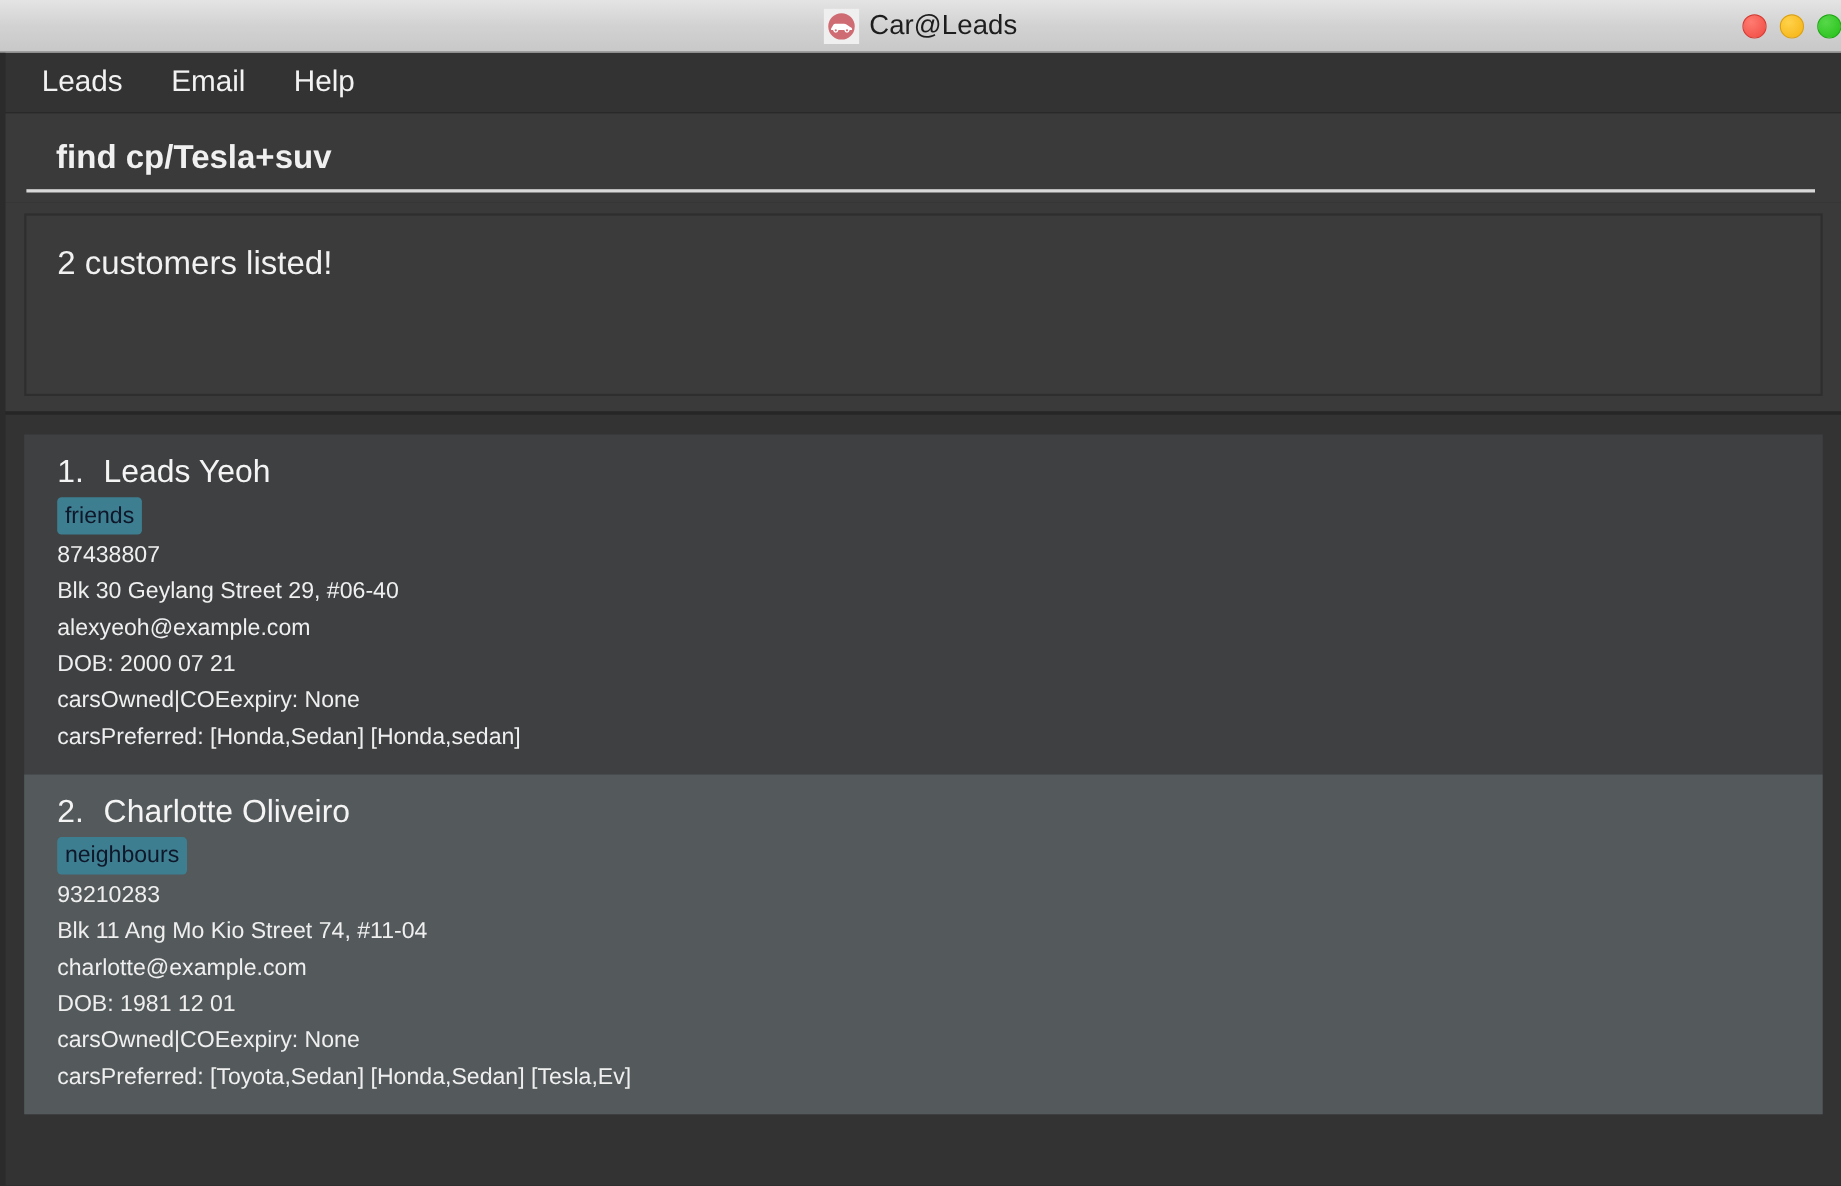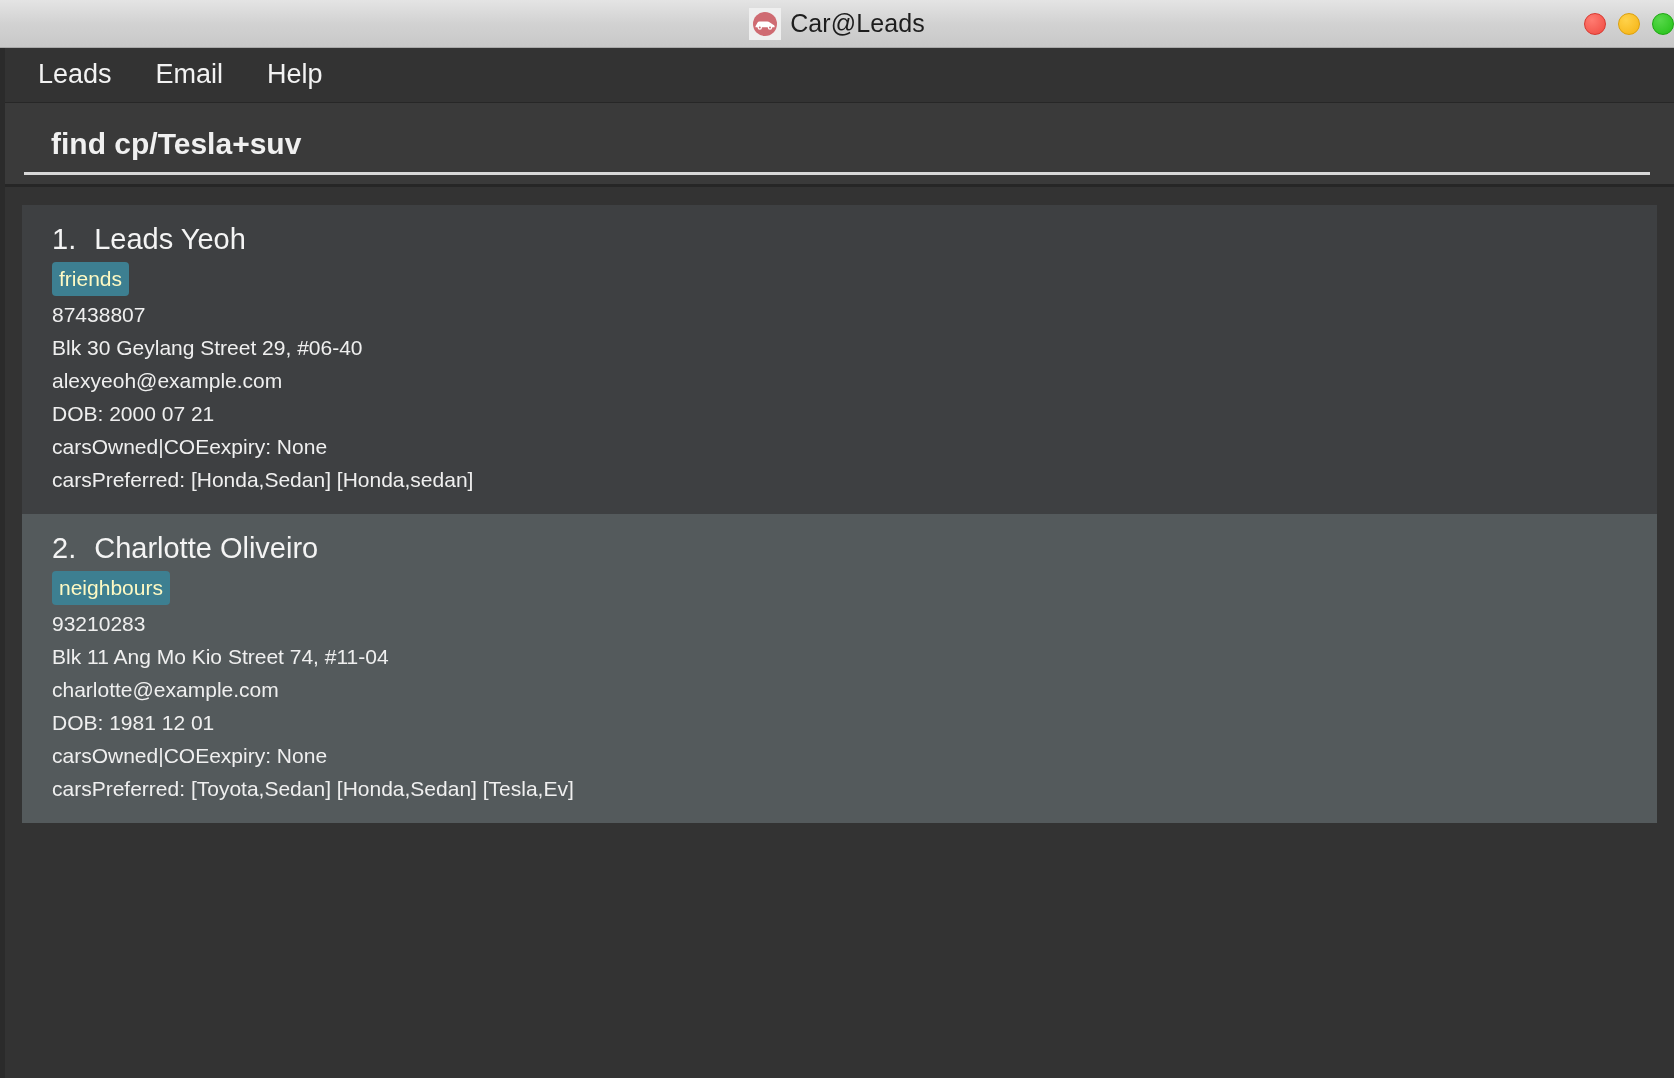--- a/index.html
+++ b/index.html
@@ -154,21 +154,21 @@
   }
   .card-index { display: inline-block; }
   .tag-row {
     margin-top: 3px;
     margin-bottom: 2px;
     display: flex;
     gap: 8px;
   }
   .tag {
     background: #3d7f91;
-    color: #fef9c3;
+    color: #0f172a;
     font-size: 21px;
     line-height: 21px;
     padding: 6px 7px 7px 7px;
     border-radius: 4px;
     display: inline-block;
   }
   .card-line {
     font-size: 21px;
     color: #efefef;
     line-height: 32px;
@@ -215,20 +215,25 @@
     <div class="menu-item">Help</div>
   </div>
 
   <div class="command-area">
     <div class="command-inner">
       <div class="command-text" placeholder="Enter command here...">find cp/Tesla+suv</div>
       <div class="command-underline"></div>
     </div>
   </div>
 
+  <div class="result-wrap">
+    <div class="result-box">
+      <div class="result-text">2 customers listed!</div>
+    </div>
+  </div>
 
   <div class="list-area">
 
     <div class="list-card">
       <div class="card-title">
         <span class="card-index">1.</span>
         <span>Leads Yeoh</span>
       </div>
       <div class="tag-row">
         <span class="tag">friends</span>

